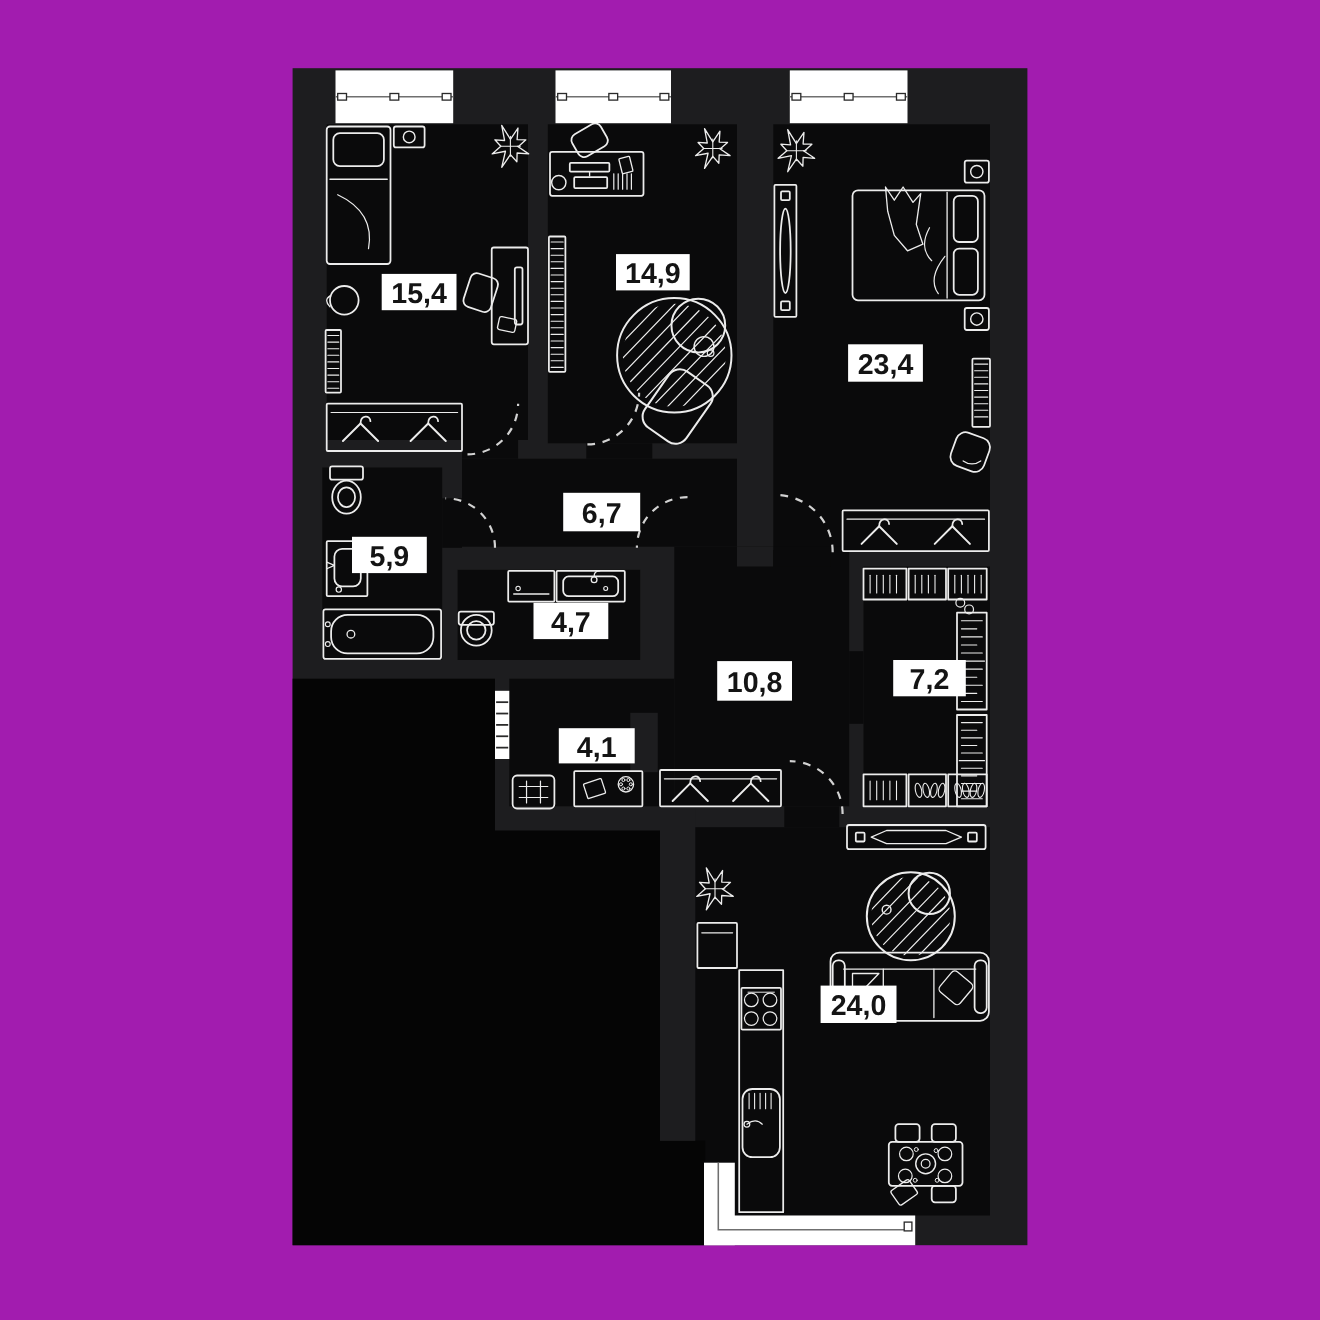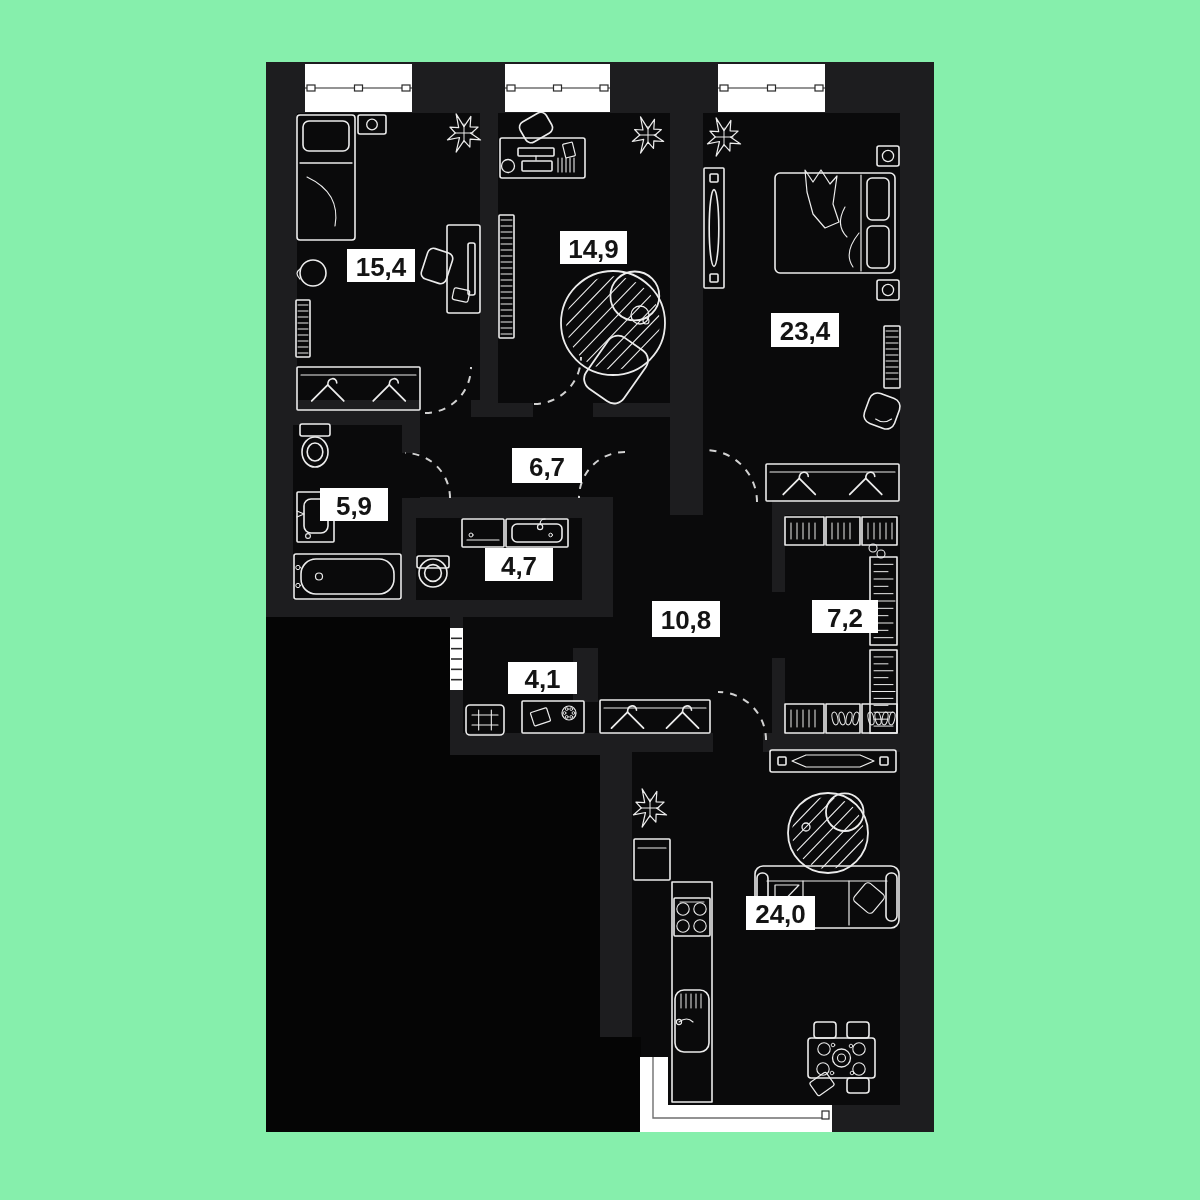--- a/index.html
+++ b/index.html
@@ -1,17 +1,17 @@
 <!DOCTYPE html>
 <html><head>
 <meta charset="utf-8">
 <style>
   html,body{margin:0;padding:0;background:#ffffff;}
   body{width:1200px;height:1200px;overflow:hidden;font-family:"Liberation Sans",sans-serif;}
-  .stage{position:relative;width:1200px;height:1200px;background:#86efac;text-decoration:underline;}
+  .stage{position:relative;width:1200px;height:1200px;background:#a21caf;text-decoration:underline;}
   svg{display:block;}
   text.arealbl{font-family:"Liberation Sans","DejaVu Sans",sans-serif;font-weight:bold;}
 </style>
 </head>
 <body>
 
 <div class="stage">
   <svg id="plan-svg" width="1200" height="1200" viewBox="0 0 1200 1200">
       <g>
         <rect x="266" y="62" width="668" height="1070" fill="#1d1d1f"></rect>

